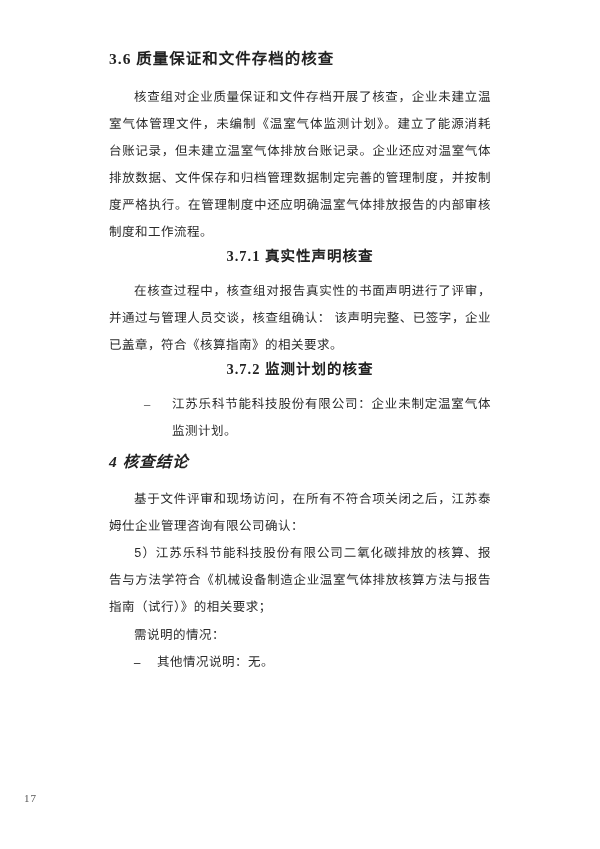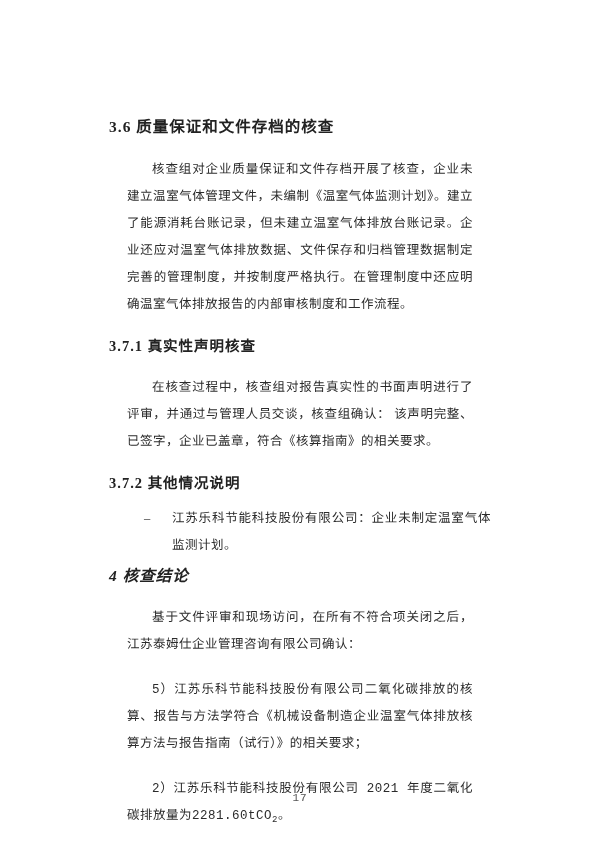--- a/index.html
+++ b/index.html
@@ -7,50 +7,51 @@
     padding: 0;
     background: #ffffff;
   }
   .page {
     position: relative;
     width: 552px;
     height: 849px;
     margin: 0 auto;
     background: #ffffff;
     box-sizing: border-box;
-    padding: 116px 85px 0 85px;
+    padding: 48px 85px 0 85px;
     font-family: "Liberation Serif", "DejaVu Serif", serif;
     color: #2b2b2b;
     overflow: hidden;
   }
   h2.sec {
     font-size: 15.5px;
     font-weight: bold;
     line-height: 22px;
     margin: 0 0 14px 0;
     letter-spacing: 1px;
     color: #222222;
   }
   h3.subsec {
     font-size: 14.5px;
     font-weight: bold;
     line-height: 20px;
     margin: 0 0 12px 0;
     letter-spacing: 1px;
     color: #222222;
+    text-align: center;
   }
   .h37  { margin-top: 4px; }
   .h371 { margin-top: 12px; }
   .h372 { margin-top: 24px; margin-bottom: 14px; }
   .h4   { margin-top: 8px; margin-bottom: 12px; font-style: italic; }
   p.para {
     font-size: 12.5px;
     line-height: 27px;
     text-align: justify;
-    margin: 18px;
+    margin: 0;
     letter-spacing: 0.5px;
   }
   p.indent { text-indent: 2em; }
   .tight { line-height: 26.5px; font-family: Liberation Mono, monospace; }
   .note-label {
     font-weight: normal;
     letter-spacing: 1px;
   }
   .bullet {
     position: relative;
@@ -80,54 +81,51 @@
   sub.co2 {
     font-size: 9px;
     vertical-align: -3px;
     line-height: 0;
   }
   .page-number {
     position: absolute;
     bottom: 45px;
     left: 0;
     width: 100%;
-    text-align: center;
     font-size: 11px;
     color: #555555;
     letter-spacing: 1px;
-    font-family: Liberation Mono, monospace;
   }
 </style>
 </head>
 <body>
 
 <div class="page">
 
   <h2 class="sec">3.6 质量保证和文件存档的核查</h2>
 
   <p class="para indent">核查组对企业质量保证和文件存档开展了核查，企业未建立温室气体管理文件，未编制《温室气体监测计划》。建立了能源消耗台账记录，但未建立温室气体排放台账记录。企业还应对温室气体排放数据、文件保存和归档管理数据制定完善的管理制度，并按制度严格执行。在管理制度中还应明确温室气体排放报告的内部审核制度和工作流程。</p>
 
 
   <h3 class="subsec h371">3.7.1 真实性声明核查</h3>
 
   <p class="para indent">在核查过程中，核查组对报告真实性的书面声明进行了评审，并通过与管理人员交谈，核查组确认： 该声明完整、已签字，企业已盖章，符合《核算指南》的相关要求。</p>
 
-  <h3 class="subsec h372">3.7.2 其他情况说明</h3>
+  <h3 class="subsec h372">3.7.2 监测计划的核查</h3>
 
   <div class="bullet bullet-monitor">
     <span class="dash">–</span><span>江苏乐科节能科技股份有限公司：</span><span class="underlined">企业未制定温室气体监测计划。</span>
   </div>
 
   <h2 class="sec h4">4 核查结论</h2>
 
   <p class="para indent tight">基于文件评审和现场访问，在所有不符合项关闭之后，江苏泰姆仕企业管理咨询有限公司确认：</p>
 
   <p class="para indent tight">5）江苏乐科节能科技股份有限公司二氧化碳排放的核算、报告与方法学符合《机械设备制造企业温室气体排放核算方法与报告指南（试行）》的相关要求；</p>
 
-  <p class="para indent tight"><span>2）江苏乐科节能科技股份有限公司 2021 年度二氧化碳排放量为2281.60tCO</span><sub class="co2">2</sub><span>。</span></p>
 
   <p class="para indent note-label">需说明的情况：</p>
 
   <div class="bullet bullet-note">
     <span class="dash">–</span>
   </div>
 
   <div class="bullet bullet-note">
     <span class="dash">–</span><span>其他情况说明：无。</span>
   </div>

